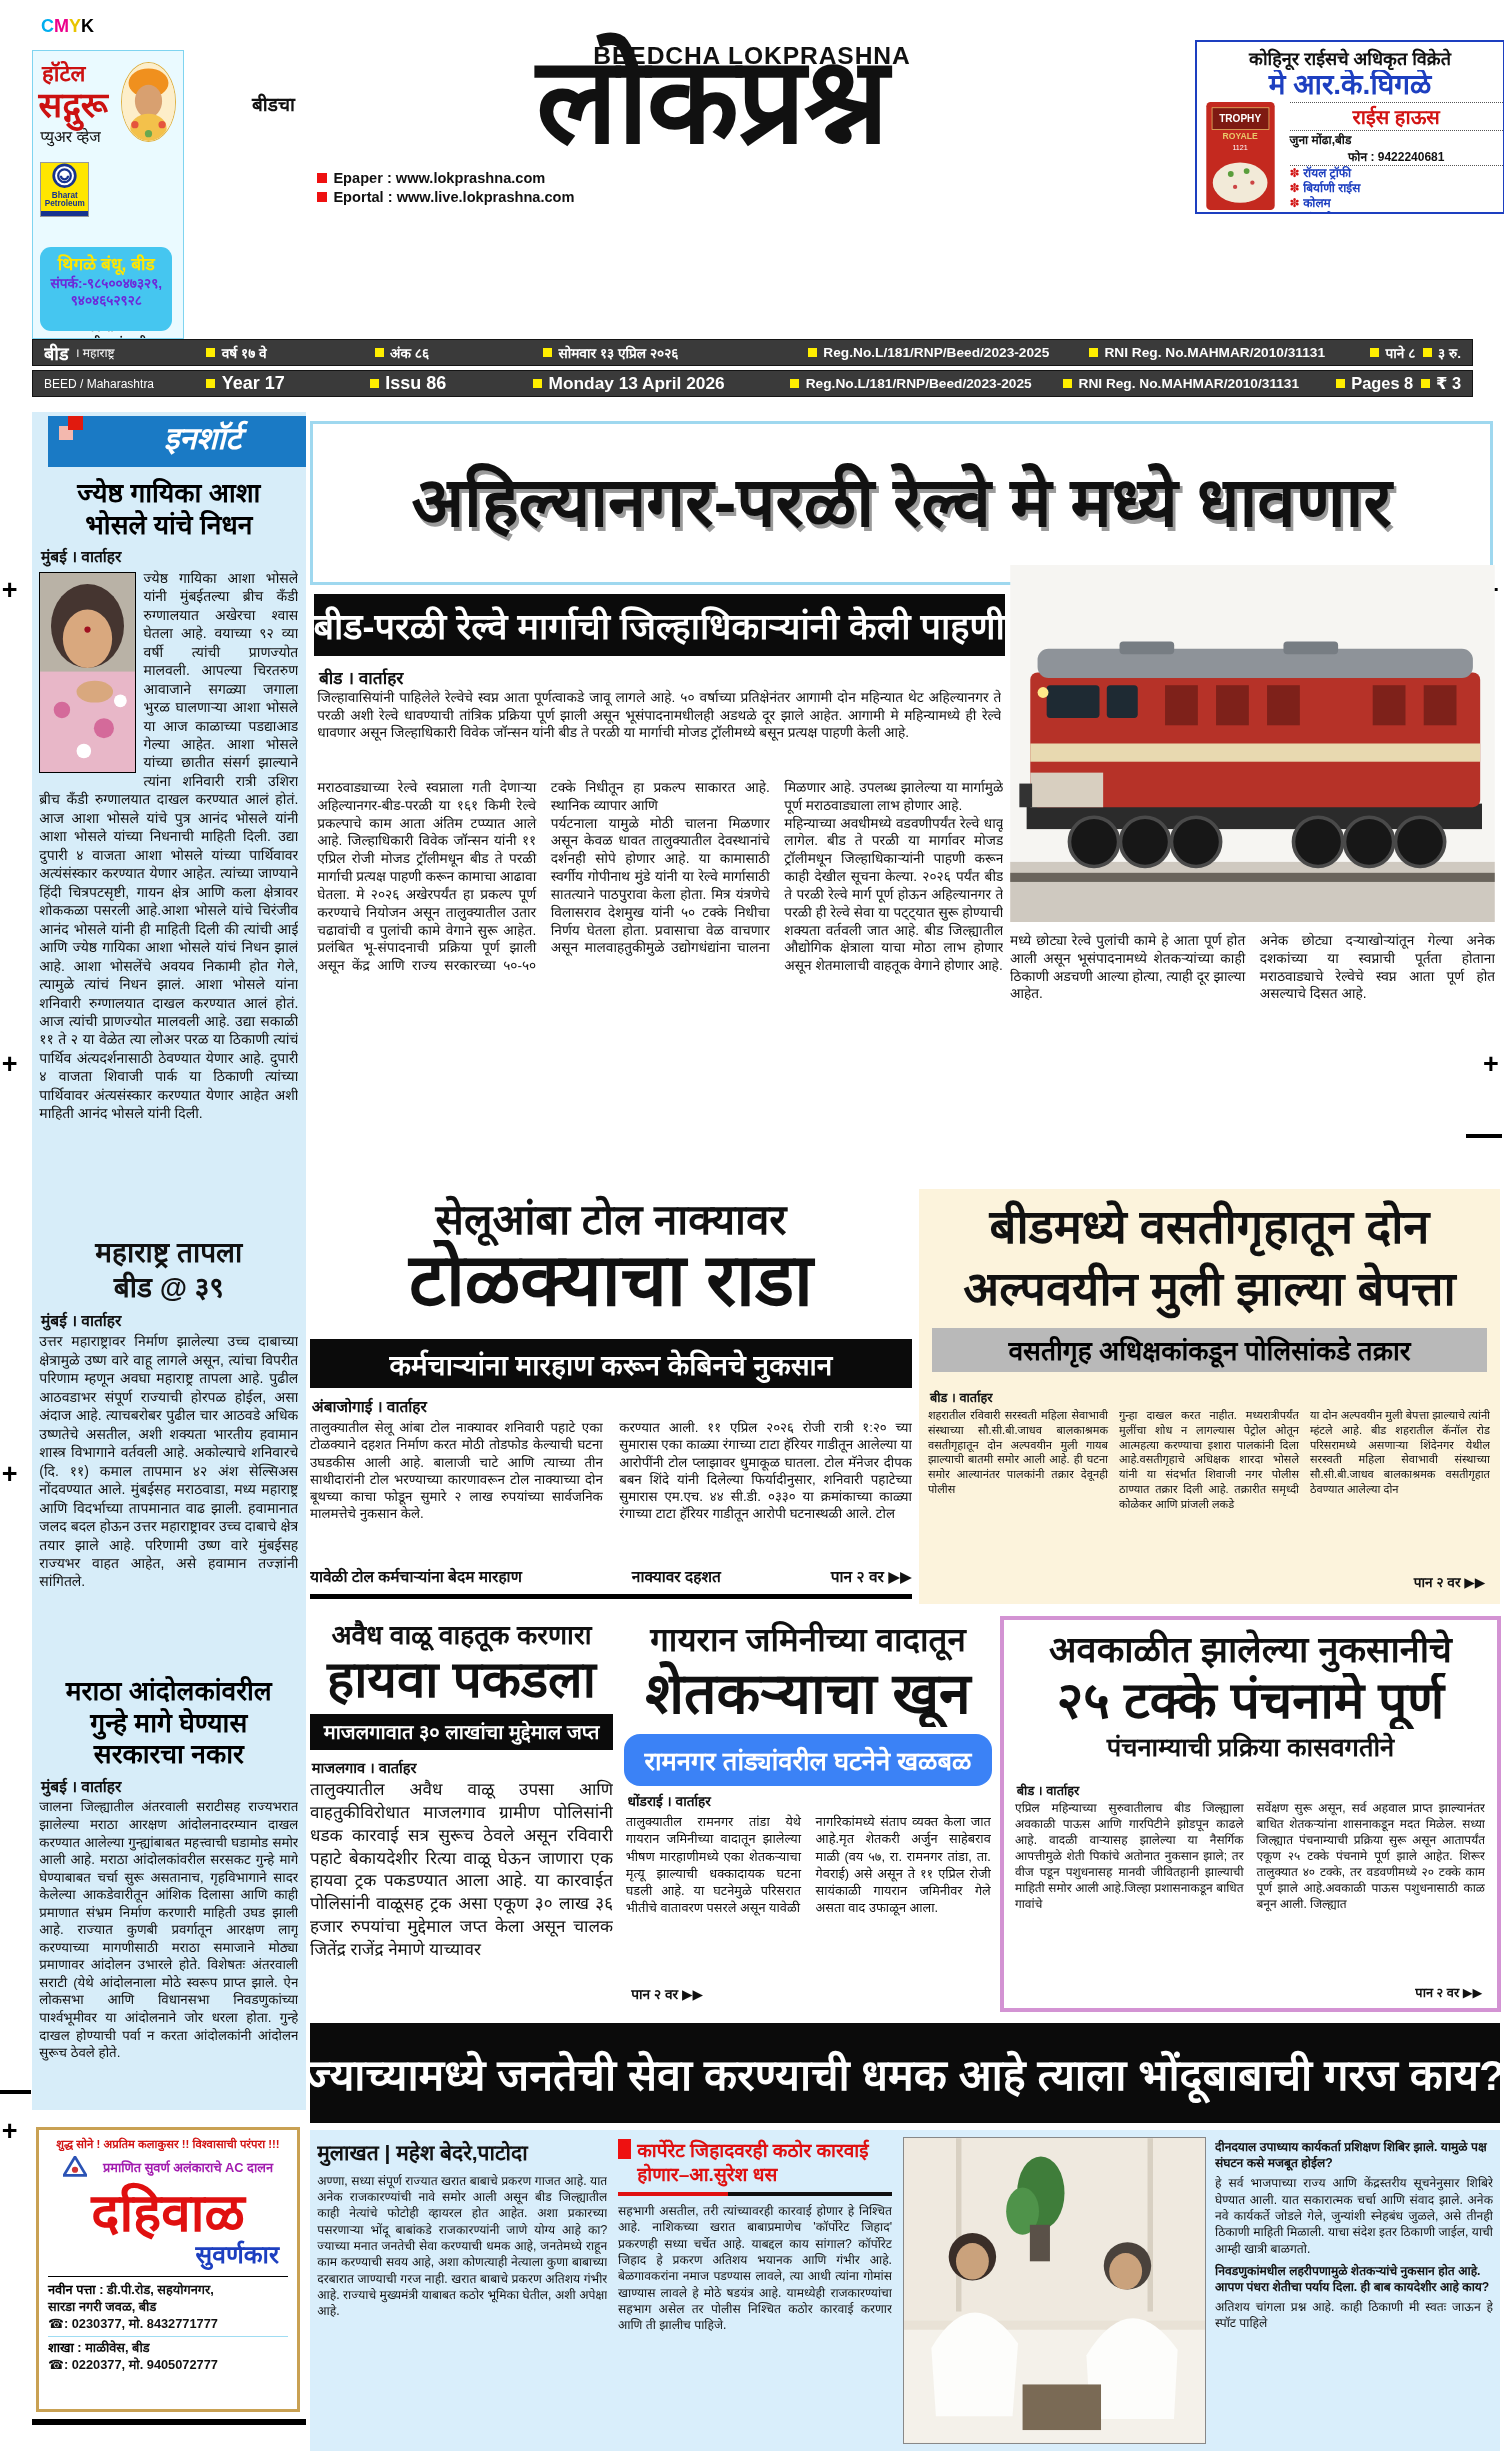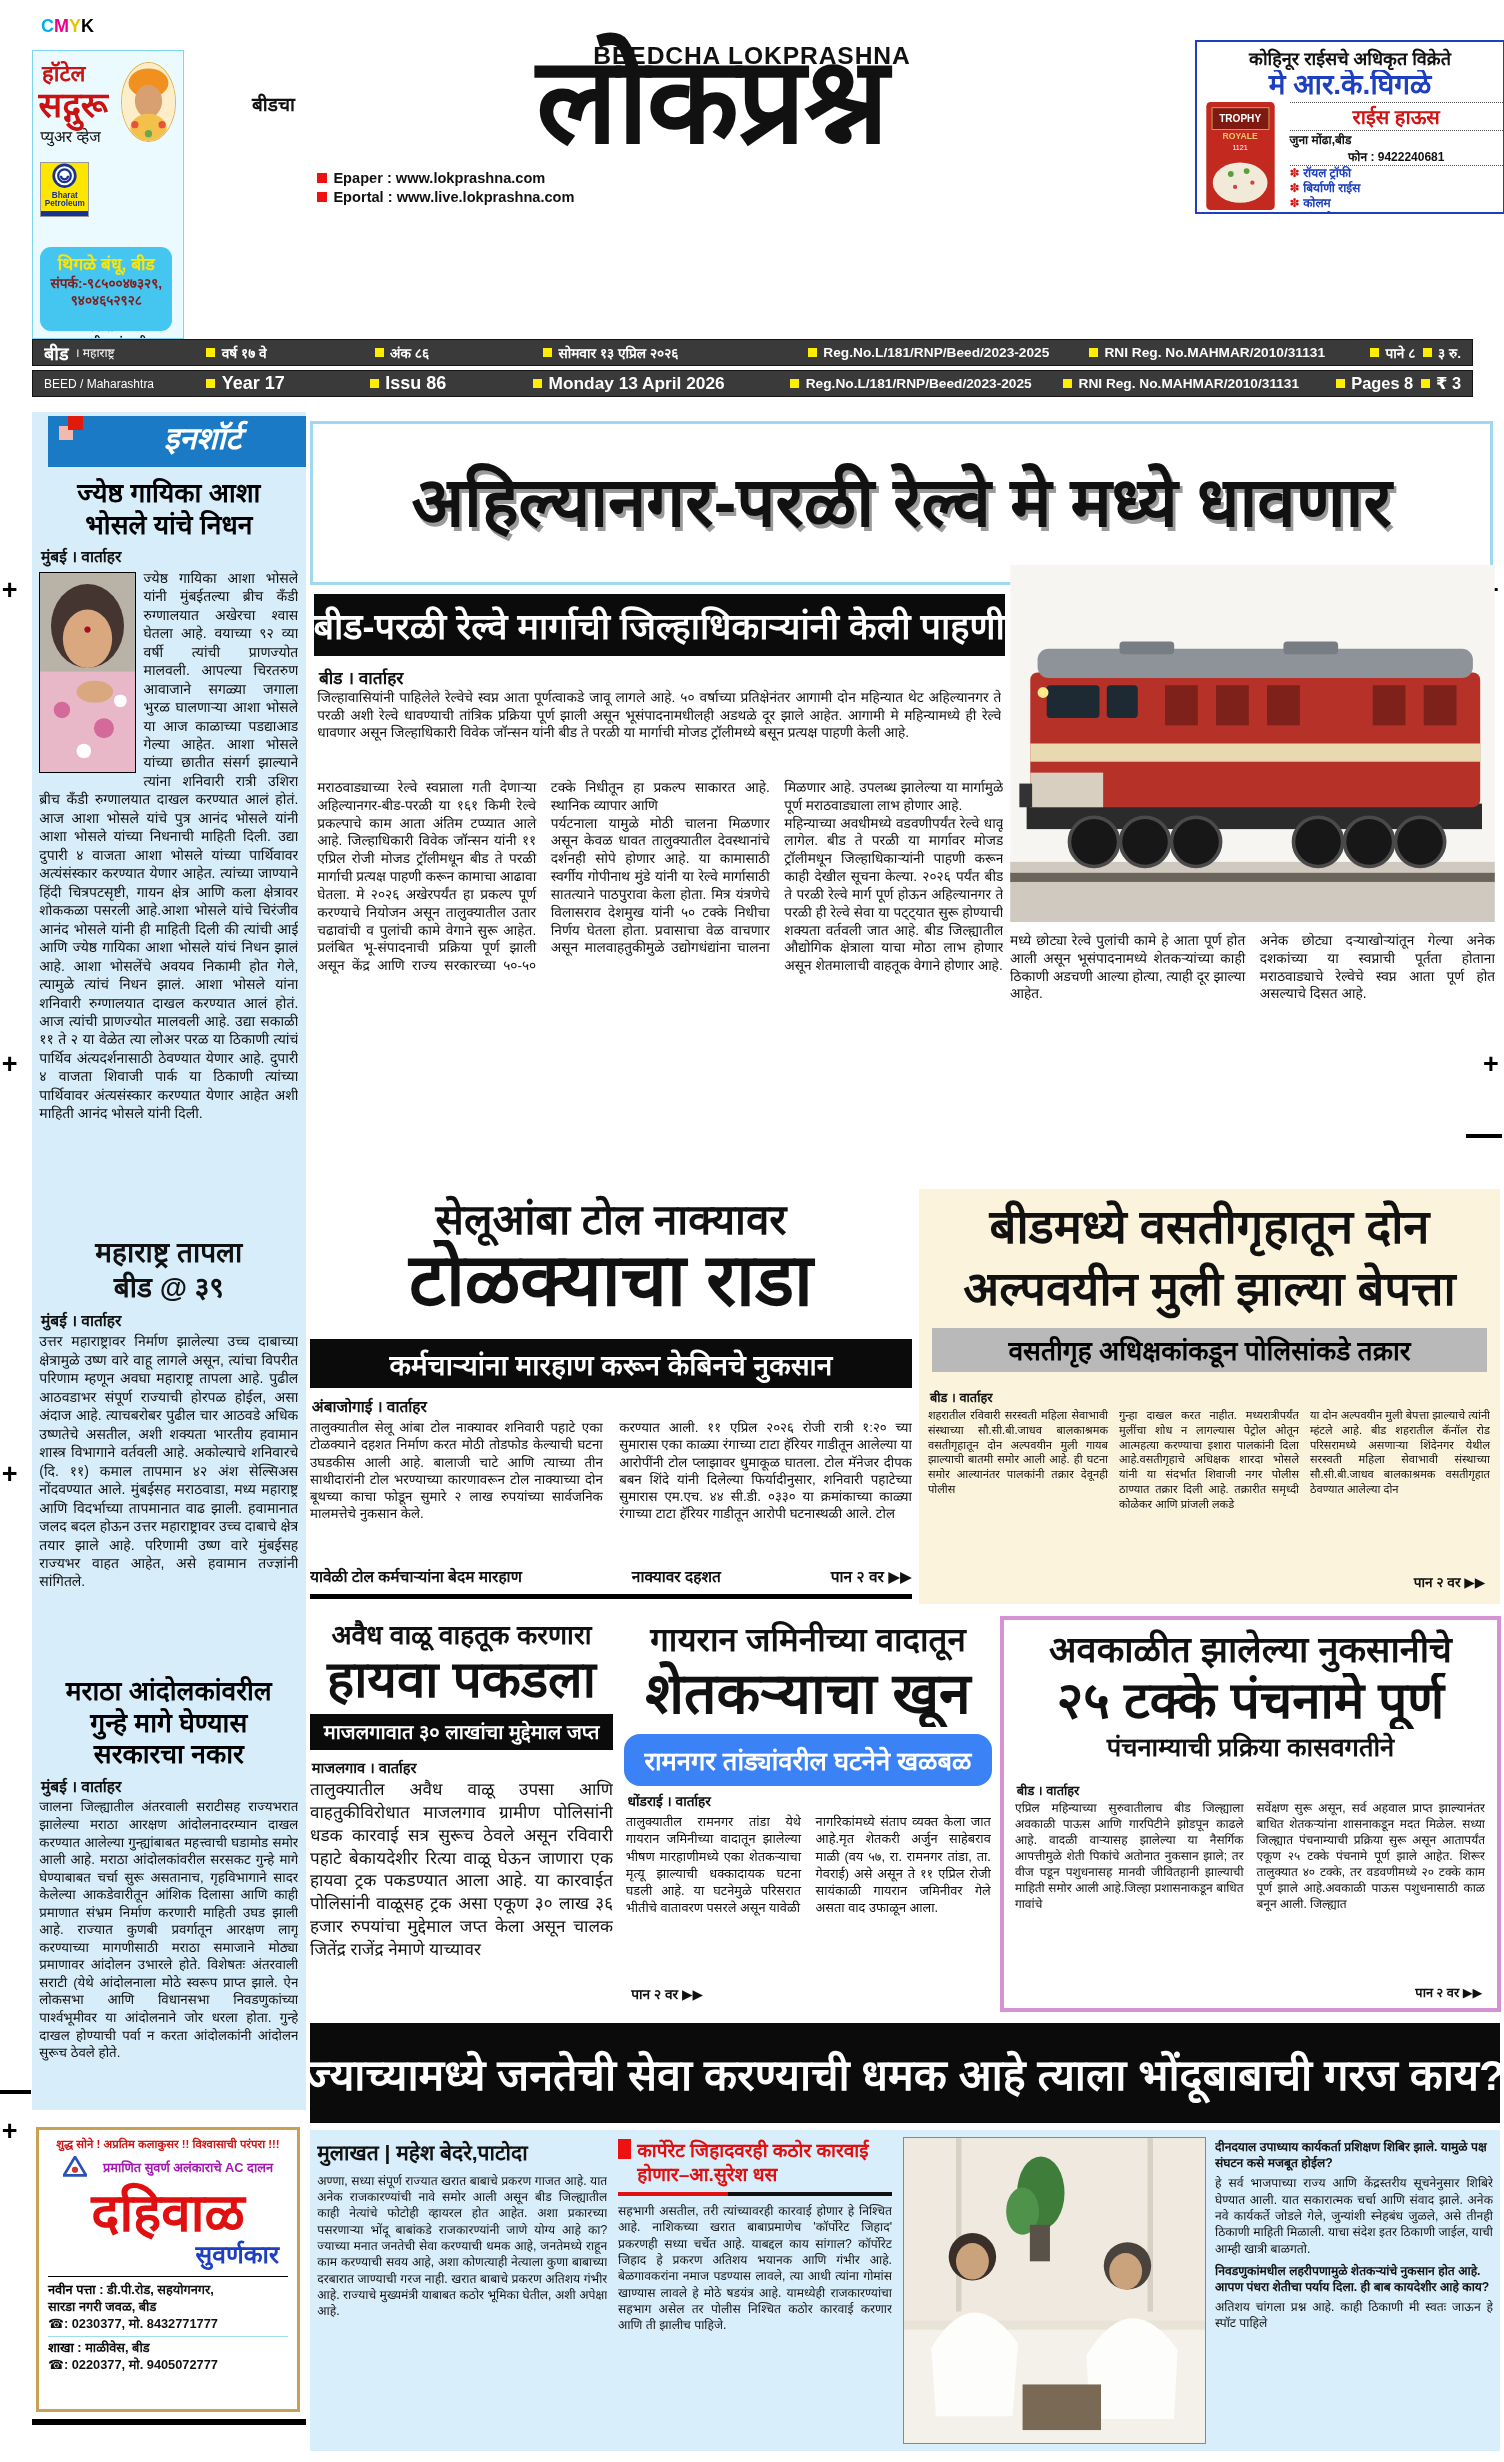--- a/index.html
+++ b/index.html
@@ -21,21 +21,21 @@
   .hotel-ad .l2{color:#cc1111;font-weight:bold;font-size:35px;margin-left:5.5px;line-height:1;}
   .hotel-ad .l3{font-weight:normal;font-size:15.5px;margin:3.6px 0 0 7.3px;}
   .guru-photo{position:absolute;right:7.3px;top:11px;width:53px;height:78px;border-radius:50%;overflow:hidden;border:1.8px solid #e0b040;}
   .bp{position:absolute;left:7.3px;top:111px;width:47px;height:53px;background:#ffe600;border:0.9px solid #999;text-align:center;overflow:hidden;}
   .bp .t{color:#17338f;font-weight:bold;font-size:8.2px;line-height:1.05;}
   .bp .strip{background:#17338f;height:6.4px;margin-top:1.8px;}
   .hotel-ad .l4{color:#991111;font-weight:bold;font-size:23px;margin:111px 0 0 58px;line-height:1;}
   .hotel-ad .l5,.hotel-ad .l6{font-weight:bold;font-size:12px;margin-left:58px;line-height:1.3;}
   .thigale{position:absolute;left:7.3px;bottom:7.3px;width:132px;height:84px;background:#45c6f0;border-radius:11px;text-align:center;overflow:hidden;}
   .thigale .n{color:#ffe600;font-weight:bold;font-size:17.3px;margin-top:5.5px;}
-  .thigale .c{color:#7f1d1d;font-weight:bold;font-size:13.7px;line-height:1.25;}
+  .thigale .c{color:#6d28d9;font-weight:bold;font-size:13.7px;line-height:1.25;}
   
   .mast-eng{left:392px;top:42px;width:720px;font-weight:bold;font-size:24.6px;letter-spacing:0.9px;}
   .mast-city{left:252px;top:91px;font-weight:bold;font-size:19px;}
   .mast-logo{left:228px;top:27px;width:967px;height:146px;font-weight:900;font-size:120px;line-height:146px;text-align:center;letter-spacing:-1.8px;}
   .mast-links{left:317px;top:170px;width:547px;}
   .mast-links .row{font-weight:bold;font-size:14.6px;margin-bottom:2.7px;display:flex;align-items:center;gap:6.4px;}
   .redsq{display:inline-block;width:10px;height:10px;background:#e11;}
   .yelsq{display:inline-block;width:9px;height:9px;background:#ffee00;flex:0 0 auto;}
   
   .rice-ad{left:1195px;top:40px;width:306px;height:170px;background:#fff;border:2.7px solid #1d3fc0;overflow:hidden;}

